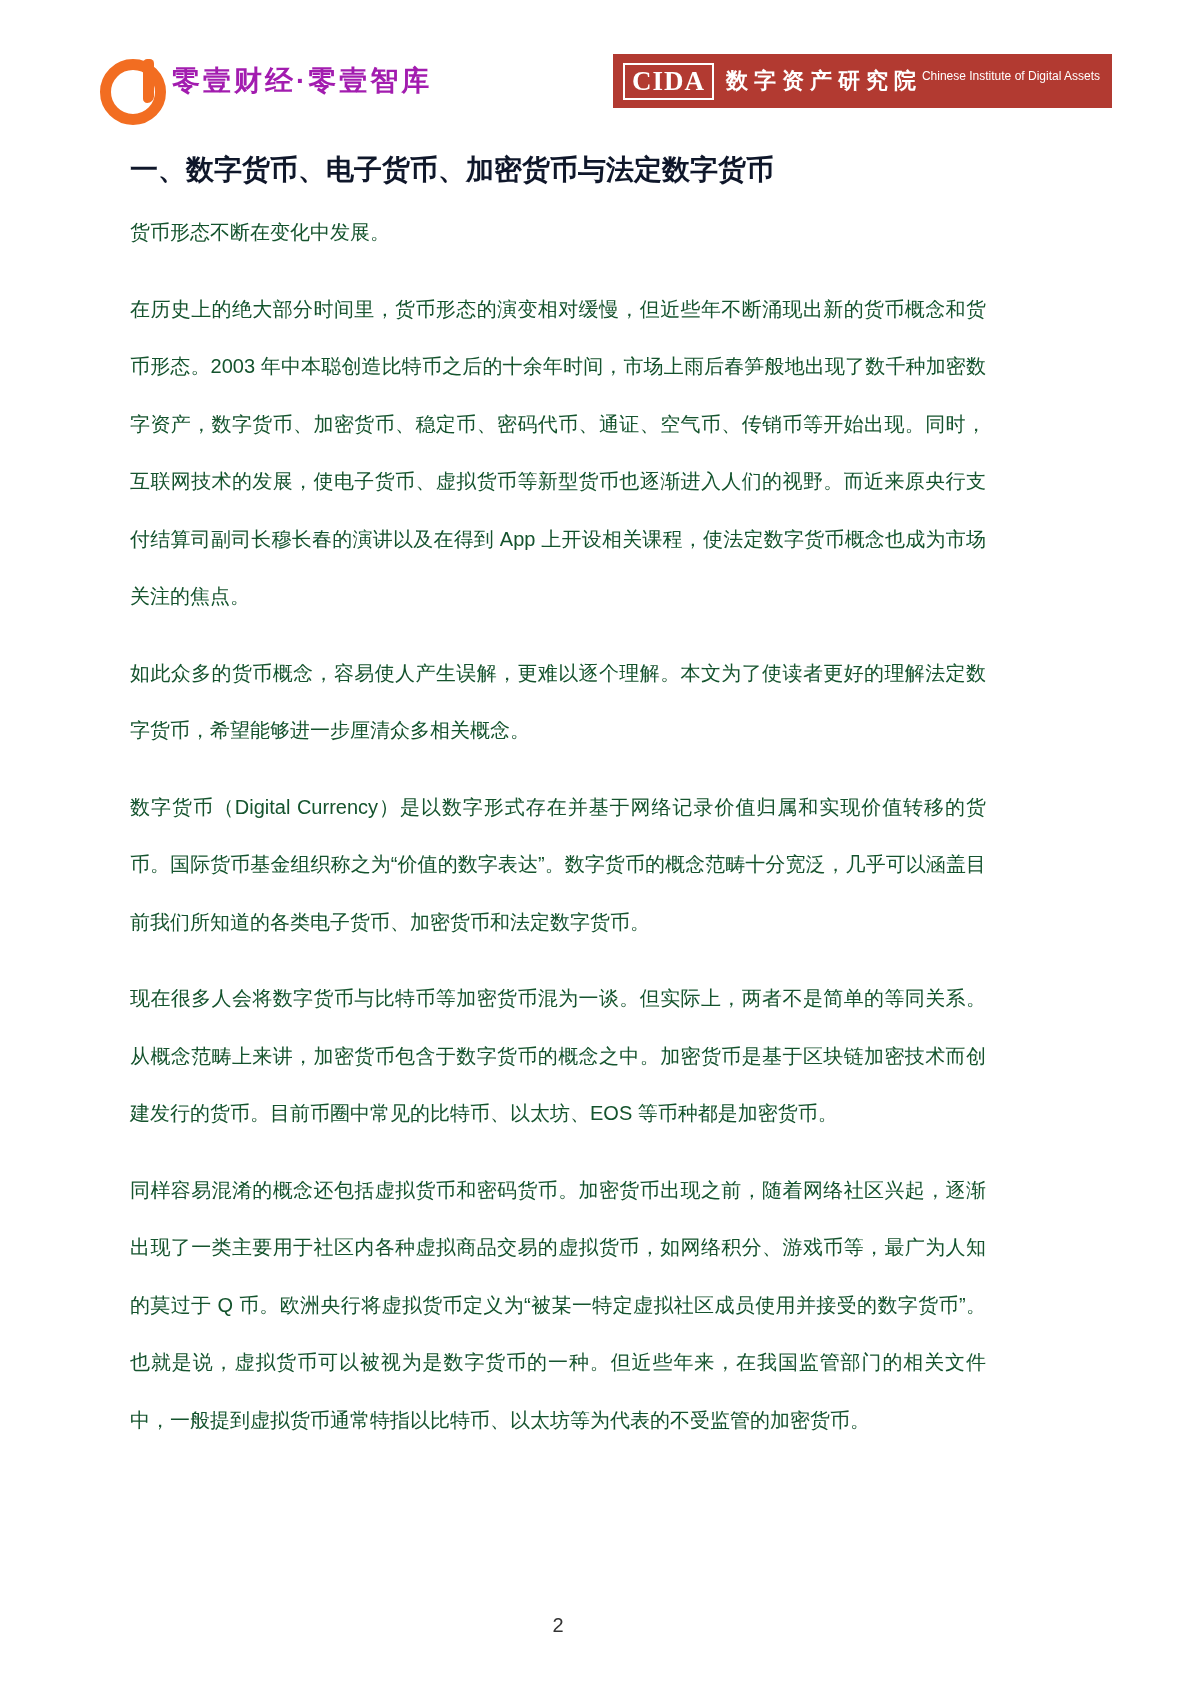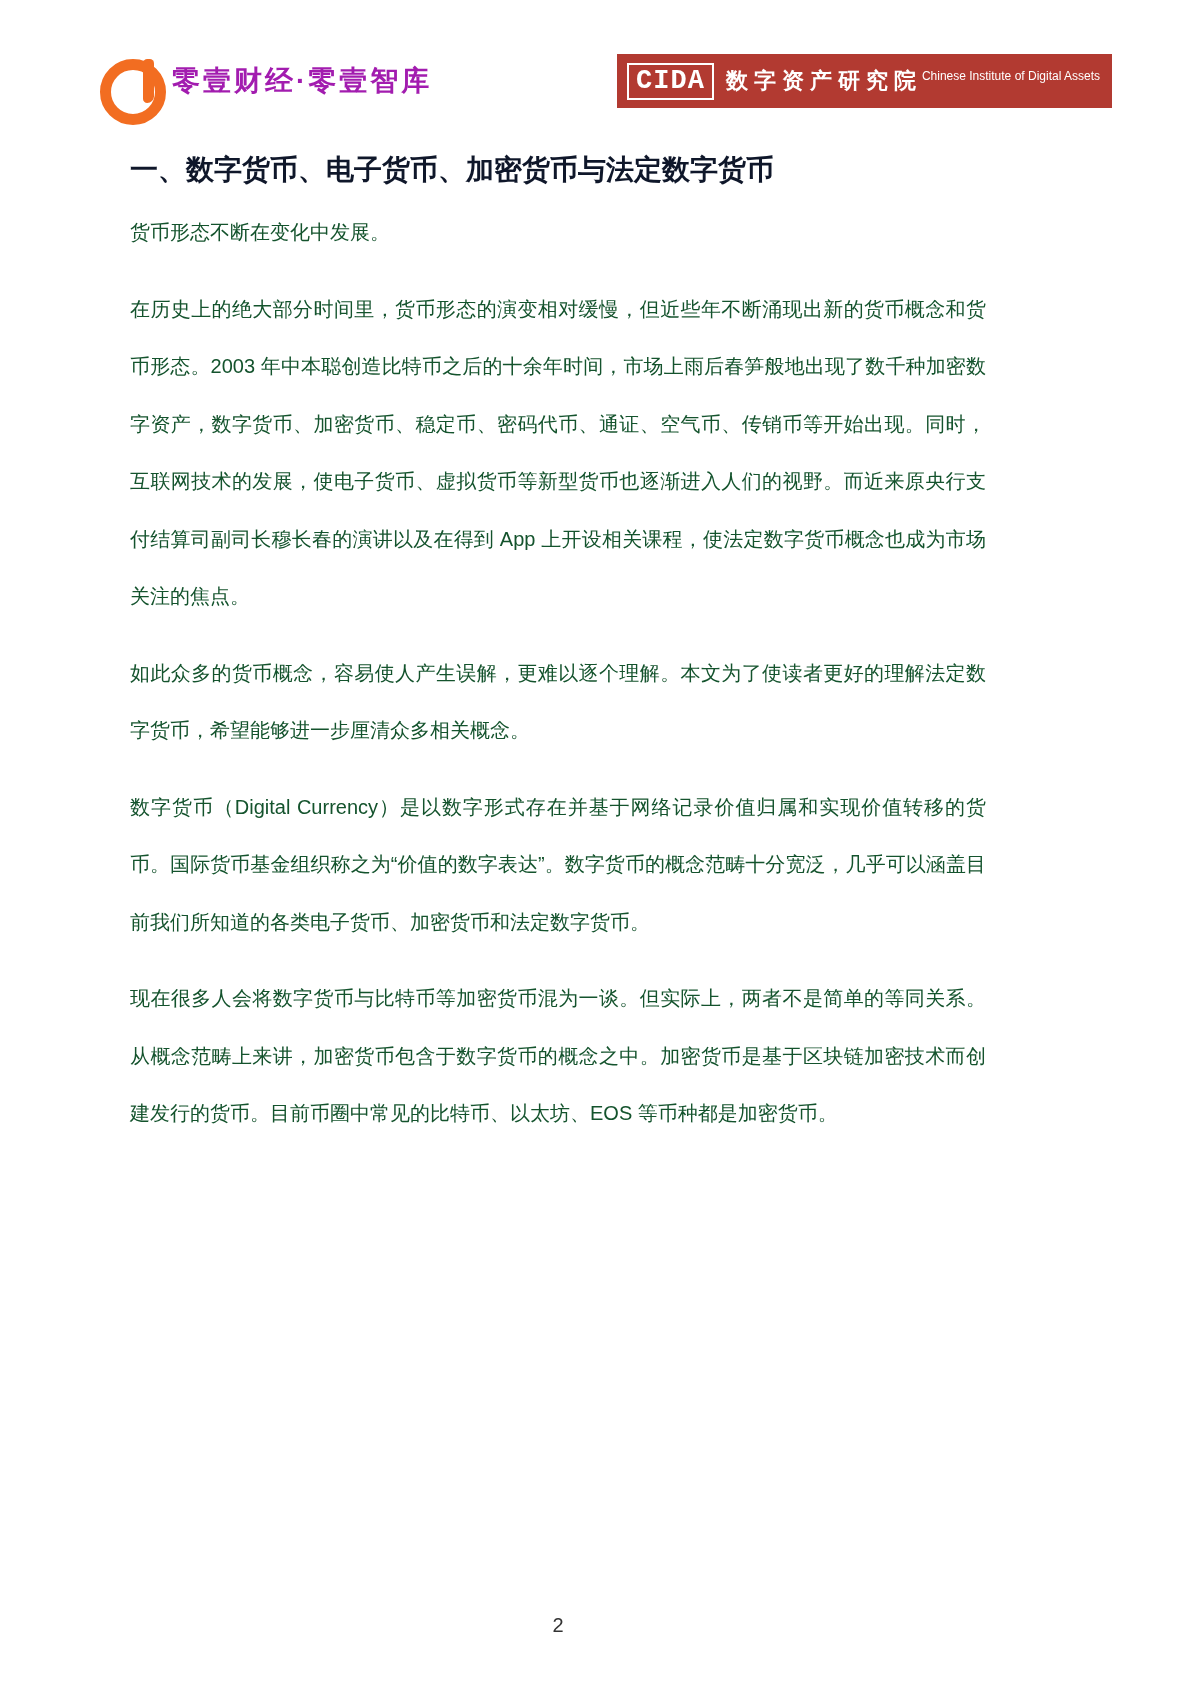--- a/index.html
+++ b/index.html
@@ -65,21 +65,21 @@
     gap: 12px;
     padding: 7px 12px 7px 10px;
     height: 54px;
   }
   .cida-box {
     border: 2px solid #ffffff;
     padding: 3px 7px;
     font-size: 27px;
     font-weight: bold;
     letter-spacing: 1px;
-    font-family: Liberation Mono, monospace;
+    font-family: Liberation Serif, serif;
     line-height: 1;
   }
   .cida-names { display: flex; flex-direction: row; justify-content: center; }
   .cida-cn {
     font-size: 22px;
     font-weight: bold;
     letter-spacing: 6px;
     line-height: 1.1;
     white-space: nowrap;
   }
@@ -141,18 +141,19 @@
 </header>
 
 <main class="doc-content">
   <h1 class="doc-heading">一、数字货币、电子货币、加密货币与法定数字货币</h1>
   <div>
       <p class="body-para">货币形态不断在变化中发展。</p>
       <p class="body-para">在历史上的绝大部分时间里，货币形态的演变相对缓慢，但近些年不断涌现出新的货币概念和货币形态。2003 年中本聪创造比特币之后的十余年时间，市场上雨后春笋般地出现了数千种加密数字资产，数字货币、加密货币、稳定币、密码代币、通证、空气币、传销币等开始出现。同时，互联网技术的发展，使电子货币、虚拟货币等新型货币也逐渐进入人们的视野。而近来原央行支付结算司副司长穆长春的演讲以及在得到 App 上开设相关课程，使法定数字货币概念也成为市场关注的焦点。</p>
       <p class="body-para">如此众多的货币概念，容易使人产生误解，更难以逐个理解。本文为了使读者更好的理解法定数字货币，希望能够进一步厘清众多相关概念。</p>
       <p class="body-para">数字货币（Digital Currency）是以数字形式存在并基于网络记录价值归属和实现价值转移的货币。国际货币基金组织称之为“价值的数字表达”。数字货币的概念范畴十分宽泛，几乎可以涵盖目前我们所知道的各类电子货币、加密货币和法定数字货币。</p>
       <p class="body-para">现在很多人会将数字货币与比特币等加密货币混为一谈。但实际上，两者不是简单的等同关系。从概念范畴上来讲，加密货币包含于数字货币的概念之中。加密货币是基于区块链加密技术而创建发行的货币。目前币圈中常见的比特币、以太坊、EOS 等币种都是加密货币。</p>
+      <p class="body-para">同样容易混淆的概念还包括虚拟货币和密码货币。加密货币出现之前，随着网络社区兴起，逐渐出现了一类主要用于社区内各种虚拟商品交易的虚拟货币，如网络积分、游戏币等，最广为人知的莫过于 Q 币。欧洲央行将虚拟货币定义为“被某一特定虚拟社区成员使用并接受的数字货币”。也就是说，虚拟货币可以被视为是数字货币的一种。但近些年来，在我国监管部门的相关文件中，一般提到虚拟货币通常特指以比特币、以太坊等为代表的不受监管的加密货币。</p>
     </div>
 </main>
 
 <footer class="page-footer">
   <span>2</span>
 </footer>
 
 </body></html>

